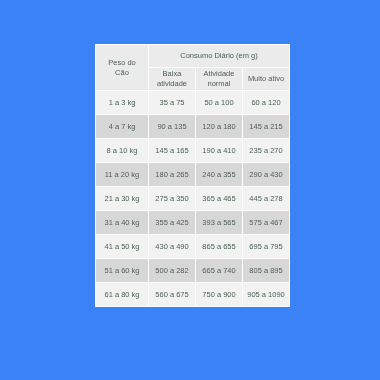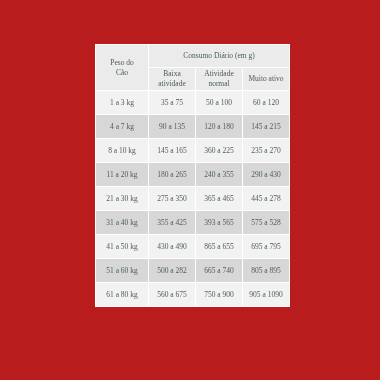--- a/index.html
+++ b/index.html
@@ -11,22 +11,21 @@
     width: 380px;
     height: 380px;
     background: #ffffff;
     font-family: "Liberation Sans", sans-serif;
     overflow: hidden;
   }
   .page {
     position: relative;
     width: 380px;
     height: 380px;
-    background: #b91c1c;
-    font-family: Liberation Serif, serif;
+    background: #3b82f6;
   }
   .table-wrap {
     position: absolute;
     left: 95px;
     top: 44px;
     width: 192px;
   }
   table.feed-table {
     border-collapse: separate;
     border-spacing: 1px;
@@ -113,40 +112,40 @@
         </tr>
         <tr class="row-dark">
           <td>4 a 7 kg</td>
           <td>90 a 135</td>
           <td>120 a 180</td>
           <td>145 a 215</td>
         </tr>
         <tr class="row-light">
           <td>8 a 10 kg</td>
           <td>145 a 165</td>
-          <td>360 a 225</td>
+          <td>190 a 410</td>
           <td>235 a 270</td>
         </tr>
         <tr class="row-dark">
           <td>11 a 20 kg</td>
           <td>180 a 265</td>
           <td>240 a 355</td>
           <td>290 a 430</td>
         </tr>
         <tr class="row-light">
           <td>21 a 30 kg</td>
           <td>275 a 350</td>
           <td>365 a 465</td>
           <td>445 a 278</td>
         </tr>
         <tr class="row-dark">
           <td>31 a 40 kg</td>
           <td>355 a 425</td>
           <td>393 a 565</td>
-          <td>575 a 528</td>
+          <td>575 a 467</td>
         </tr>
         <tr class="row-light">
           <td>41 a 50 kg</td>
           <td>430 a 490</td>
           <td>865 a 655</td>
           <td>695 a 795</td>
         </tr>
         <tr class="row-dark">
           <td>51 a 60 kg</td>
           <td>500 a 282</td>

